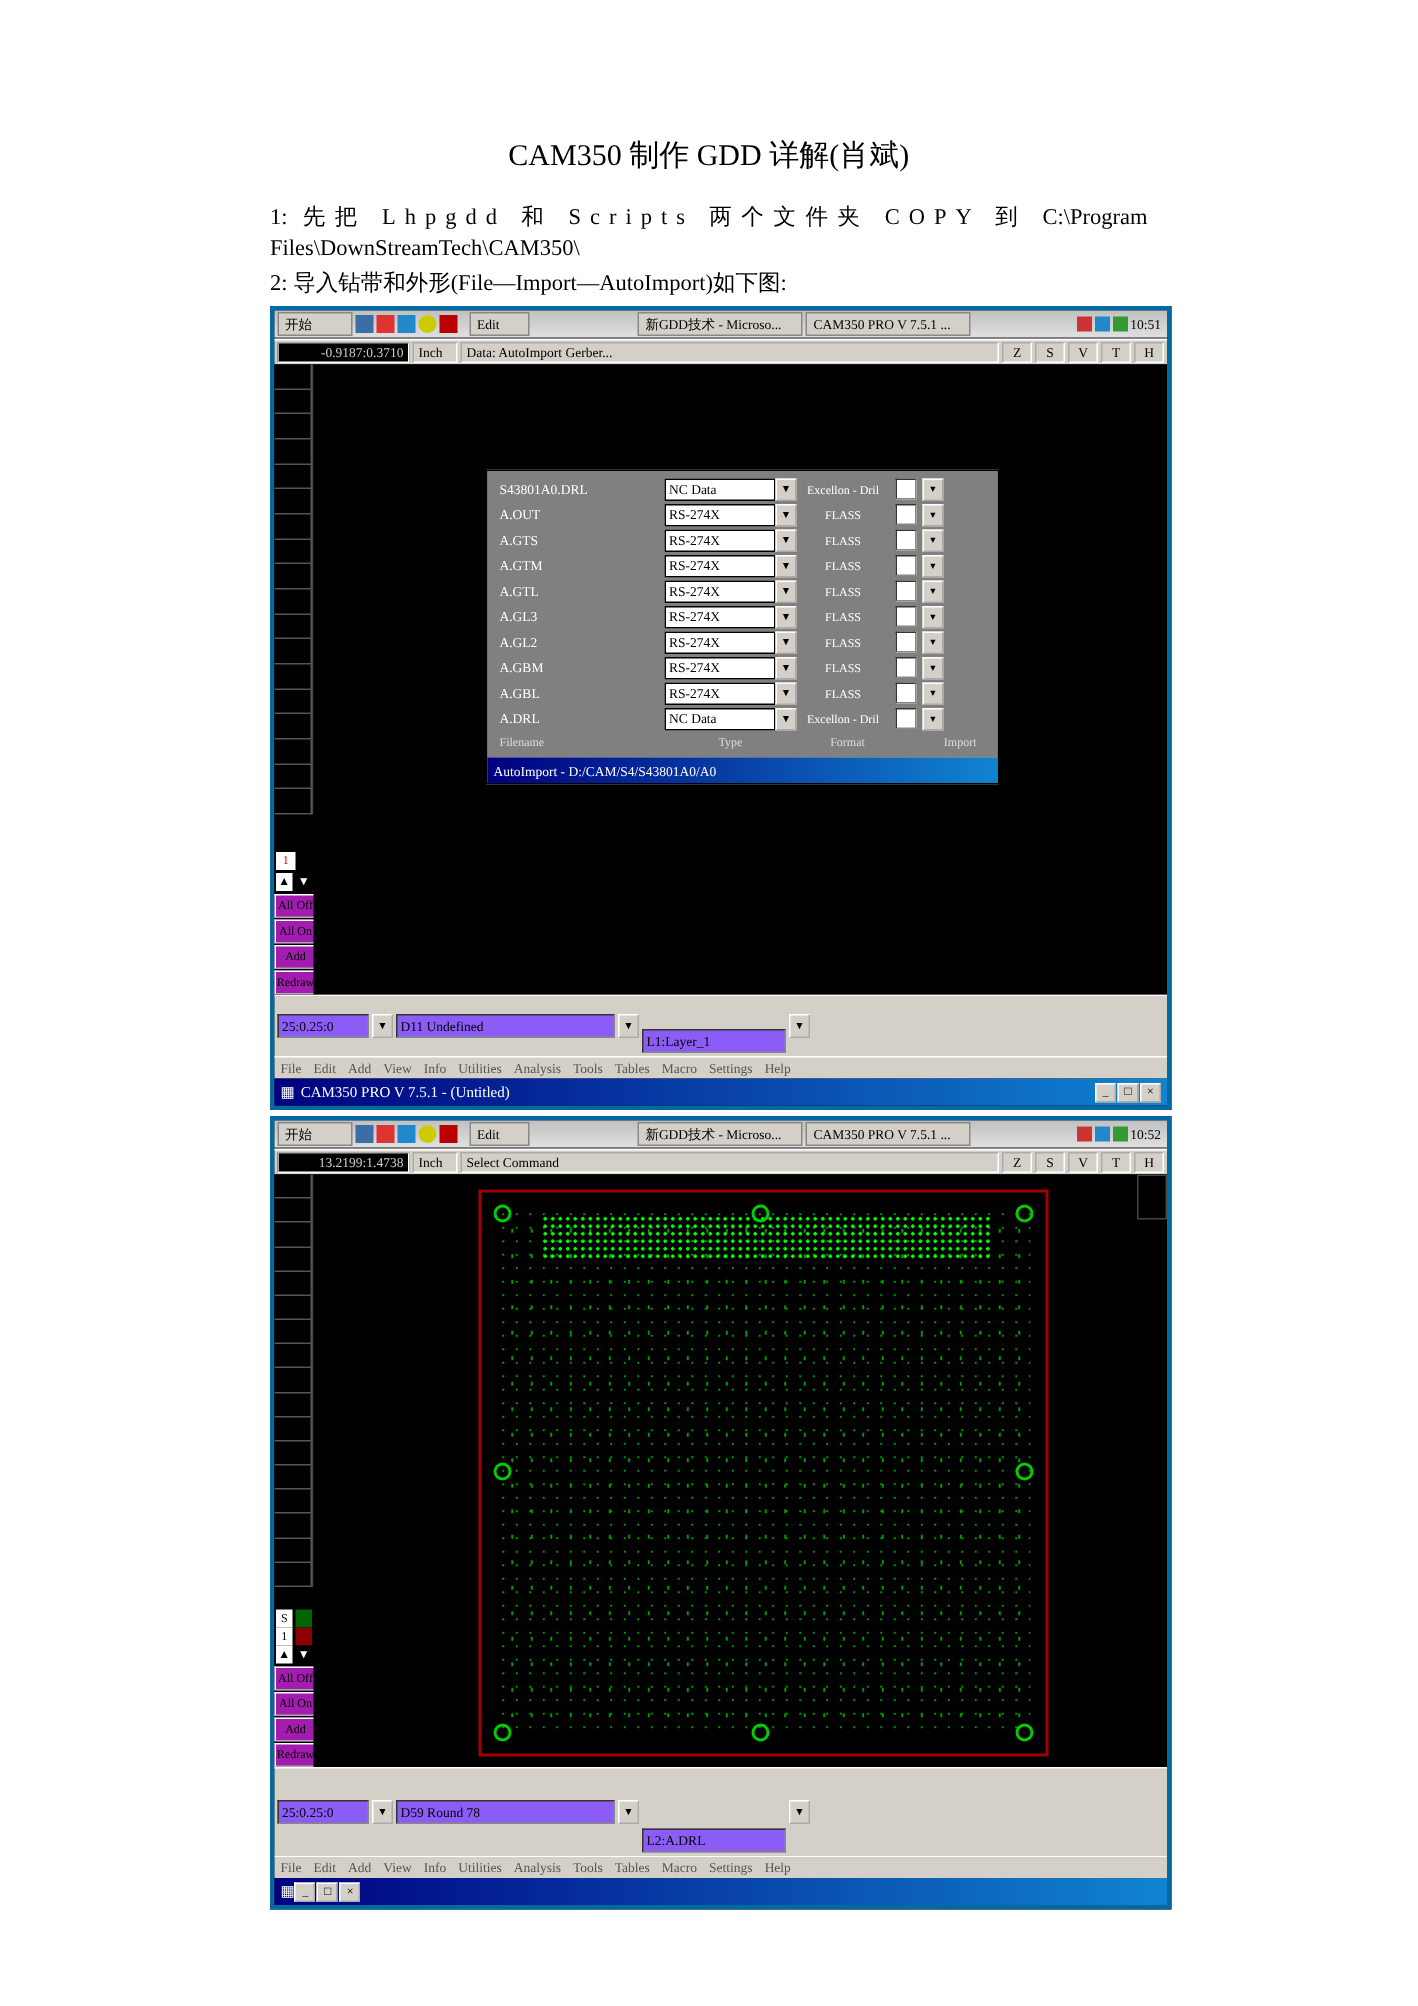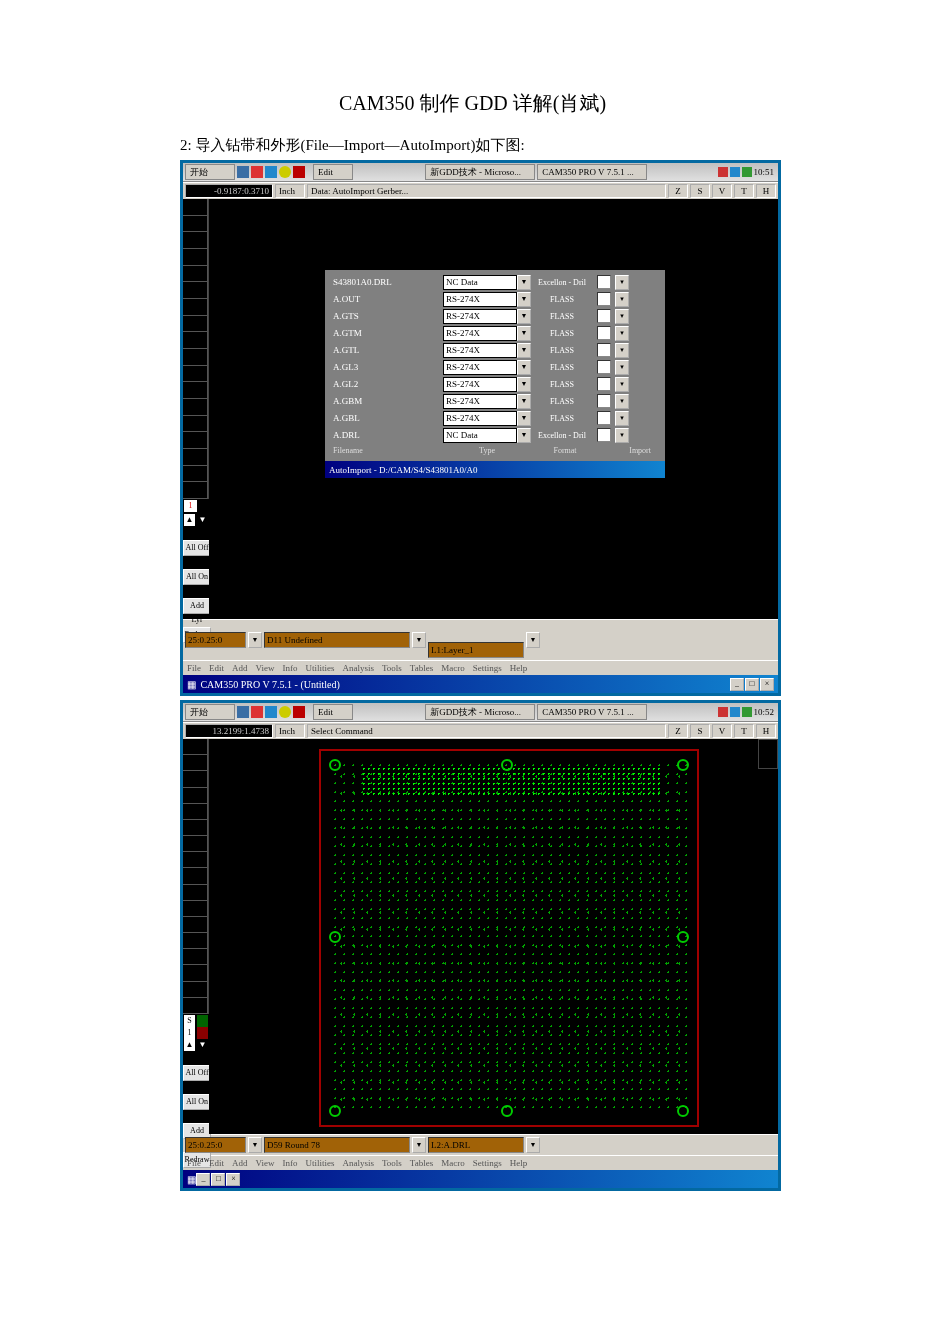--- a/index.html
+++ b/index.html
@@ -102,26 +102,26 @@
     flex:1;
     border-bottom:1px solid #555;
     border-right:1px solid #555;
   }
   .rail-bottom { flex:1; display:flex; flex-direction:column; justify-content:flex-end; }
   .rail-sq { width:13px; height:12px; margin:1px; font-size:8px; text-align:center; line-height:12px; }
   .rail-row { display:flex; }
   .side-btn {
     width: 26px;
     height: 14px;
-    background:#e5e5e5;
+    background:#a21caf;
     font-size:8px;
     text-align:center;
     line-height:14px;
     border:1px outset #fff;
-    margin-top:13px;
+    margin-top:1px;
   }
 
   .canvas {
     flex:1;
     background:#000;
     position:relative;
   }
 
   
   .dialog {
@@ -198,21 +198,21 @@
   .bottom-toolbar {
     background:#d4d0c8;
     padding:2px;
     display:flex;
     align-items:center;
     gap:2px;
     border-top:1px solid #fff;
   }
   .combo {
     height:14px;
-    background:#a16207;
+    background:#8b5cf6;
     border:1px inset #888;
     font-size:9px;
     display:flex;
     align-items:center;
     padding:0 2px;
   }
   .combo-btn {
     width:12px;height:14px;background:#d4d0c8;border:1px outset #fff;
     display:flex;align-items:center;justify-content:center;font-size:7px;
   }
@@ -269,20 +269,23 @@
 
   .rail-grid2 { flex:0 0 275px; border-right:1px solid #444; display:flex; flex-direction:column; }
   .half-row { display:flex; height:12px; }
 </style>
 </head>
 <body>
 
 <div class="page">
   <div class="title">CAM350 制作 GDD 详解(肖斌)</div>
 
+  <div class="body-text">
+    <span class="step-num">1:</span><span class="jdist"> 先把 Lhpgdd 和 Scripts 两个文件夹 COPY 到 </span>C:\Program Files\DownStreamTech\CAM350\
+  </div>
   <div class="body-text">2: 导入钻带和外形(File—Import—AutoImport)如下图:</div>
 
   <div class="screenshot">
 
     <div class="taskbar">
       <div class="tb-btn" style="width:40px;">开始</div>
       <div class="tb-icons">
         <div class="tb-ico" style="background:#3a6ea5;"></div>
         <div class="tb-ico" style="background:#d33;"></div>
         <div class="tb-ico" style="background:#28c;"></div>
@@ -576,21 +579,21 @@
 
         <div style="position:absolute;right:0;top:0;width:18px;height:28px;background:#000;border:1px solid #444;"></div>
       </div>
     </div>
 
     <div class="bottom-toolbar">
       <div class="combo" style="width:55px;">25:0.25:0</div>
       <div class="combo-btn">▼</div>
       <div class="combo" style="width:140px;">D59 Round 78</div>
       <div class="combo-btn">▼</div>
-      <div class="combo" style="width:90px;">L2:A.DRL</div>
+      <div class="combo" style="width:90px;margin-top:38px;">L2:A.DRL</div>
       <div class="combo-btn">▼</div>
     </div>
     <div class="menubar">
       <span>File</span>
         <span>Edit</span>
         <span>Add</span>
       <span>View</span>
         <span>Info</span>
         <span>Utilities</span>
       <span>Analysis</span>

